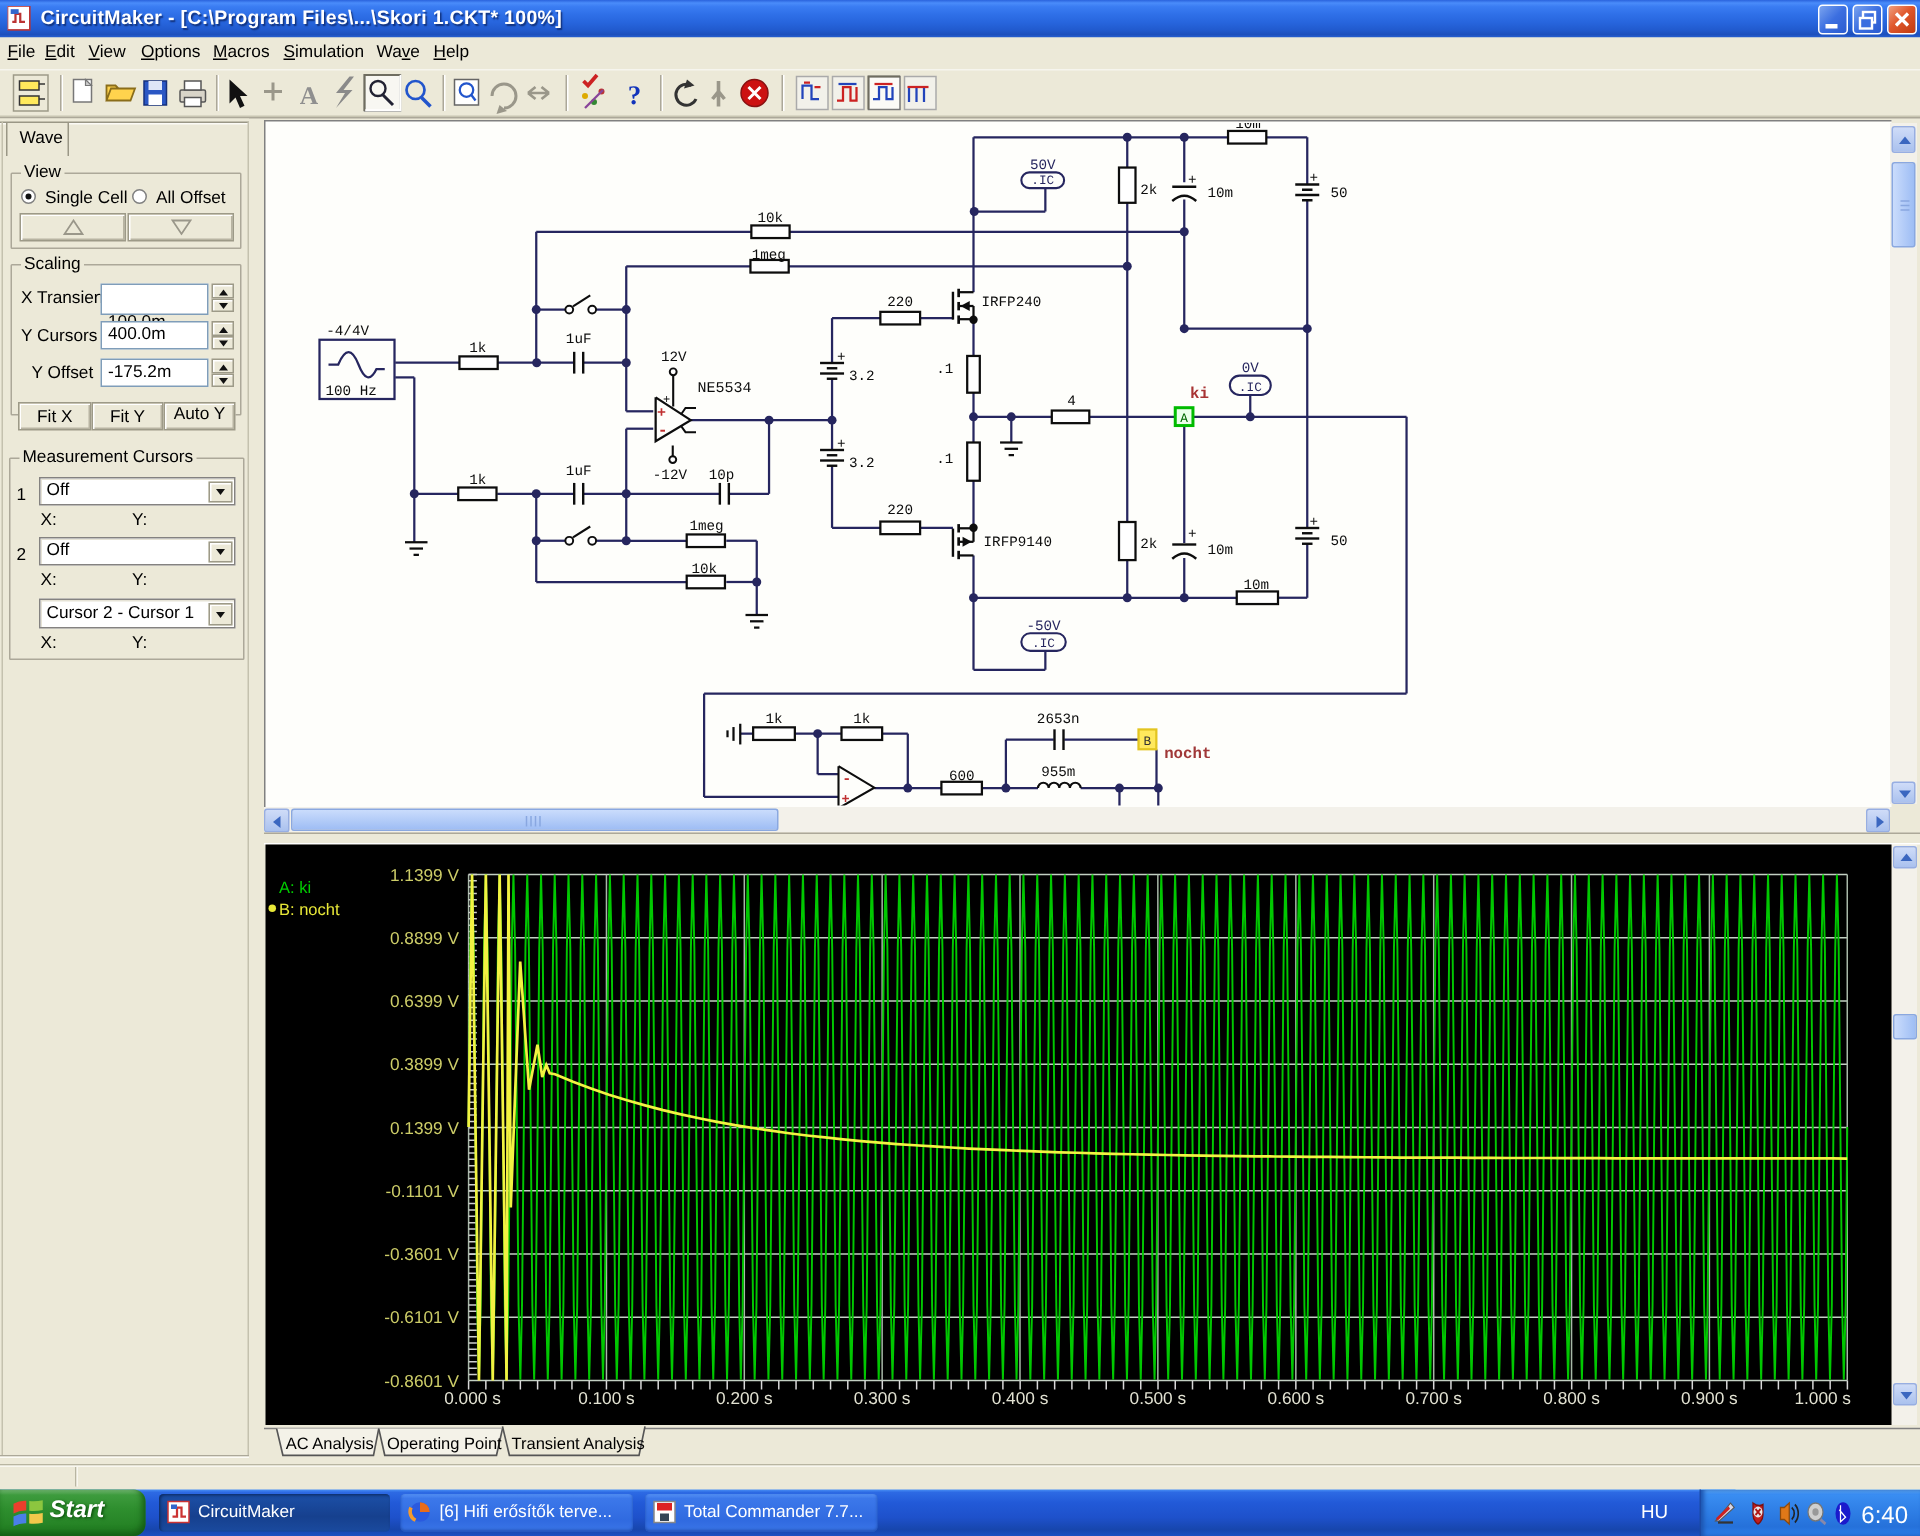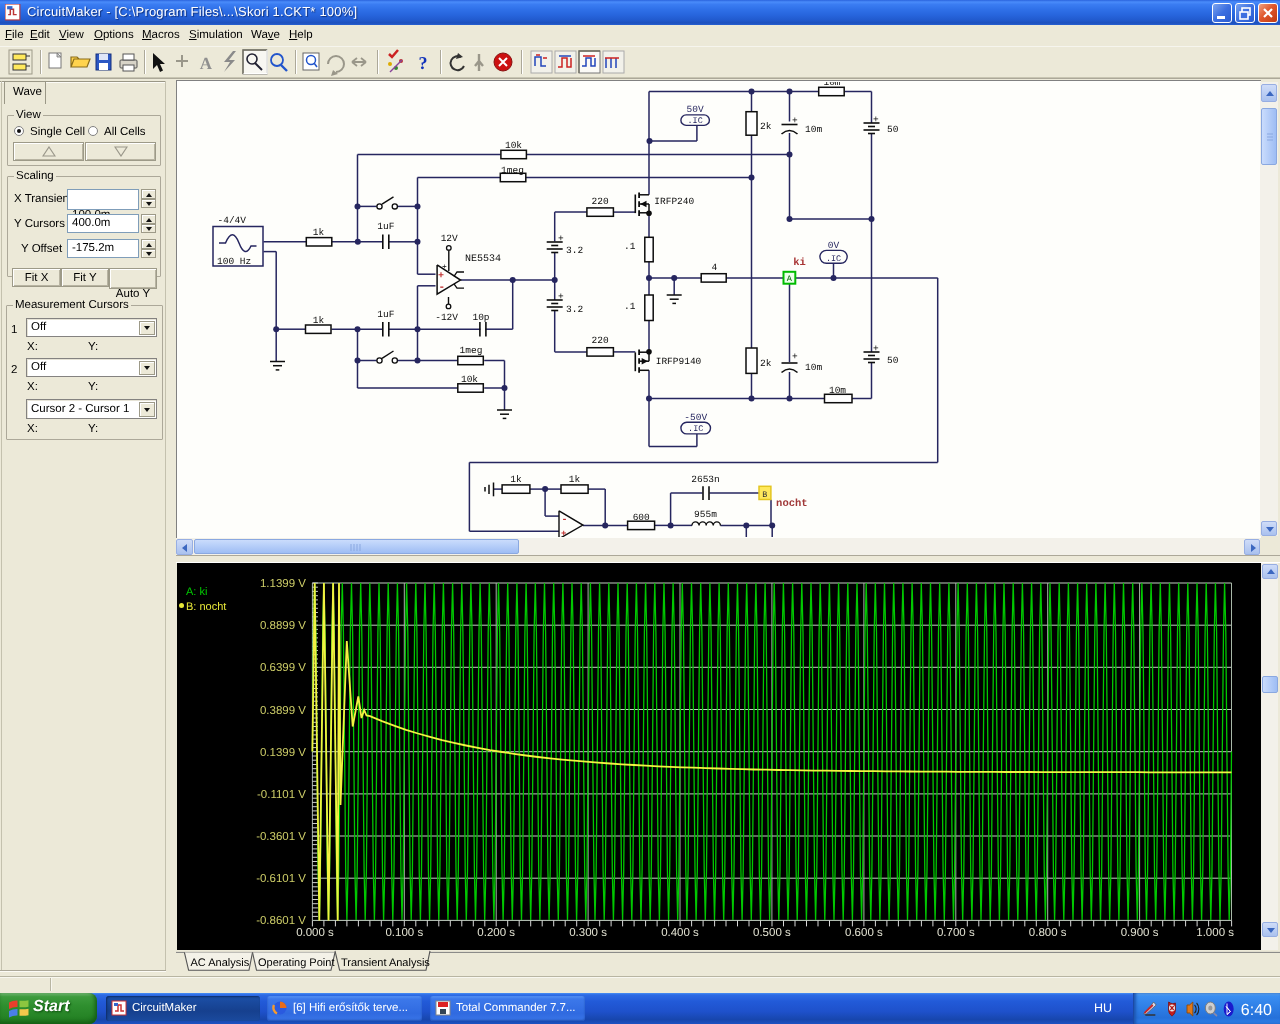--- a/index.html
+++ b/index.html
@@ -1,21 +1,21 @@
 <!DOCTYPE html>
 <html><head><meta charset="utf-8"><title>CircuitMaker</title>
 <style>
 *{margin:0;padding:0;box-sizing:border-box}
 body{font-family:"Liberation Sans",sans-serif;-webkit-font-smoothing:antialiased;text-rendering:geometricPrecision}
 #scr{position:relative;width:1280px;height:1024px;background:#ece9d8;overflow:hidden}
 .abs{position:absolute}
 
 #title{left:0;top:0;width:1280px;height:25px;
 background:linear-gradient(to bottom,#2a63dd 0%,#4a8cfa 8%,#3a7cf2 18%,#2f70e8 38%,#2765dd 60%,#215ace 80%,#1d50bd 92%,#2760d2 100%);}
-#title .txt{position:absolute;left:27px;top:4px;color:#fff;font-weight:normal;font-size:13px;letter-spacing:0.2px;text-shadow:1px 1px 1px #10307a}
+#title .txt{position:absolute;left:27px;top:4px;color:#fff;font-weight:bold;font-size:13px;letter-spacing:0.2px;text-shadow:1px 1px 1px #10307a}
 .tbtn{position:absolute;top:2.5px;width:20px;height:20px;border-radius:3px;border:1px solid #fff}
 .tbtn svg{position:absolute;left:0;top:0}
 #bmin,#bmax{background:linear-gradient(135deg,#7ba4ef 0%,#3c6fe0 50%,#2a5bd0 100%)}
 #bclose{background:linear-gradient(135deg,#f0a080 0%,#e0572c 45%,#c03a10 100%)}
 
 #menu{left:0;top:25px;width:1280px;height:21px;background:#ece9d8;font-size:11.5px;color:#000}
 #menu span{position:absolute;top:4px}
 #menu u{text-decoration:underline}
 
 #toolbar{left:0;top:46px;width:1280px;height:32px;background:#ece9d8;border-top:1px solid #f6f5ee;border-bottom:1px solid #c8c5b2}
@@ -188,21 +188,21 @@
 <div class="abs" style="left:0;top:891px;width:166px;height:1px;background:#aca899"></div>
 <div class="abs" style="left:0;top:892px;width:166px;height:1px;background:#fcfbf6"></div>
 
 <div class="gbox" style="left:7px;top:36px;width:154px;height:51px">
         <div class="gcap">View</div>
       </div>
 <div class="abs" style="left:14px;top:47px;width:10px;height:10px;border-radius:50%;background:#fff;border:1px solid #808080"></div>
 <div class="abs" style="left:17px;top:50px;width:4px;height:4px;border-radius:50%;background:#111"></div>
 <div class="lbl" style="left:30px;top:47px">Single Cell</div>
 <div class="abs" style="left:88px;top:47px;width:10px;height:10px;border-radius:50%;background:#fff;border:1px solid #808080"></div>
-<div class="lbl" style="left:104px;top:47px">All Cells</div>
+<div class="lbl" style="left:104px;top:47px">All Offset</div>
 <div class="xpbtn" style="left:13px;top:63px;width:71px;height:19px"><svg width="14" height="11" style="margin-top:3px">
           <path d="M7 1 L13 10 L1 10 Z" fill="none" stroke="#9a978a" stroke-width="1.2"></path>
         </svg></div>
 <div class="xpbtn" style="left:85px;top:63px;width:71px;height:19px"><svg width="14" height="11" style="margin-top:3px">
           <path d="M1 1 L13 1 L7 10 Z" fill="none" stroke="#9a978a" stroke-width="1.2"></path>
         </svg></div>
 
 <div class="gbox" style="left:7px;top:97px;width:154px;height:101px">
         <div class="gcap">Scaling</div>
       </div>
@@ -231,21 +231,21 @@
 <div class="spin" style="left:141px;top:160px;height:19px">
  <div style="top:0">
           <i class="tu"></i>
         </div>
  <div style="top:9.5px">
           <i class="td"></i>
         </div>
       </div>
 <div class="xpbtn" style="left:12px;top:189px;width:49px;height:19px;padding-top:3px">Fit X</div>
 <div class="xpbtn" style="left:61px;top:189px;width:48px;height:19px;padding-top:3px">Fit Y</div>
-<div class="xpbtn" style="left:109px;top:189px;width:48px;height:19px;padding-top:19px">Auto Y</div>
+<div class="xpbtn" style="left:109px;top:189px;width:48px;height:19px;padding-top:1px">Auto Y</div>
 
 <div class="gbox" style="left:6px;top:226px;width:157px;height:135px">
         <div class="gcap">Measurement Cursors</div>
       </div>
 <div class="lbl" style="left:11px;top:245px">1</div>
 <div class="combo" style="left:26px;top:239px;width:131px;height:19px;padding:2px 0 0 4px">Off
  <div class="cbtn" style="height:14px">
           <i class="td" style="left:4px;top:4.5px"></i>
         </div></div>
 <div class="lbl" style="left:27px;top:262px">X:</div>

